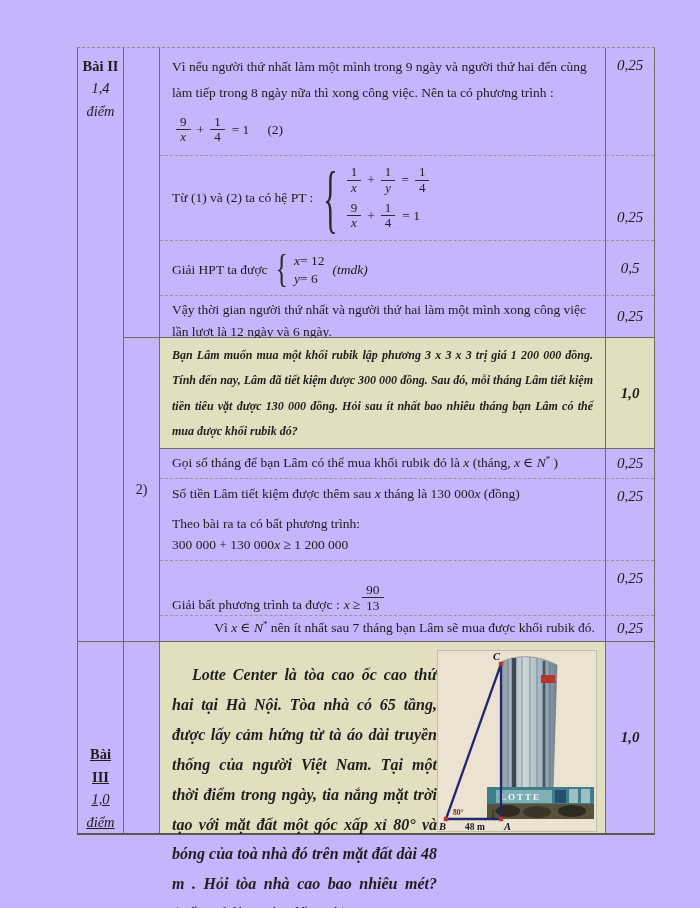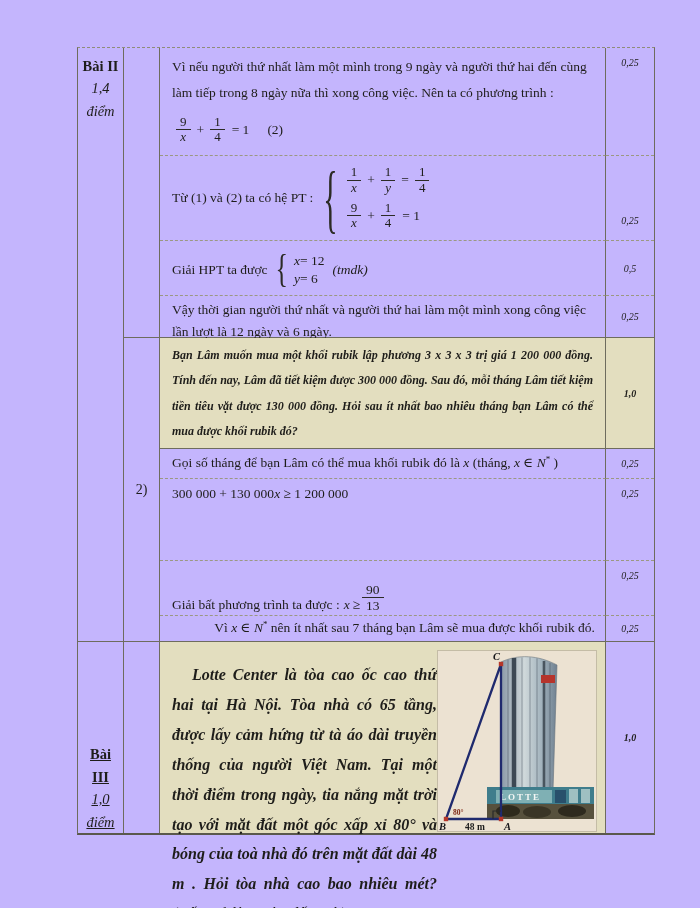--- a/index.html
+++ b/index.html
@@ -28,21 +28,21 @@
   .hsolid{border-bottom:1px solid #6e6c5e;}
   .beige{background:#e3debf;}
   .label-cell{display:flex;flex-direction:column;align-items:center;padding-top:7px;line-height:1.55;font-size:14.5px;}
   .label-center{justify-content:flex-end;padding-top:0;text-decoration:underline;}
   .b{font-weight:bold;}
   .it{font-style:italic;}
   .b-it{font-weight:bold;font-style:italic;}
   .part-cell{display:flex;align-items:center;justify-content:center;font-size:14px;}
   .content{padding:6px 10px 2px 12px;}
   .txt{margin:0;line-height:1.95;}
-  .pts{display:flex;align-items:center;justify-content:center;font-style:italic;font-size:10px;}
+  .pts{display:flex;align-items:center;justify-content:center;font-style:italic;font-size:15px;}
   .pts-top{align-items:flex-start;padding-top:9px;}
   .pts-bottom{align-items:flex-end;padding-bottom:14px;}
   
   .mrow{display:flex;align-items:center;line-height:1.15;}
   .frac{display:inline-flex;flex-direction:column;align-items:center;line-height:1.12;font-size:13px;margin:0 2px;}
   .frac .fn{padding:0 4px;border-bottom:1px solid #2c2b26;}
   .frac .fd{padding:0 4px;}
   .op{margin:0 4px;}
   .rhs{margin-left:5px;}
   .tag{margin-left:18px;}
@@ -181,20 +181,22 @@
         </div>
 
       <div class="cell c3 hdash content" style="grid-row:6;padding-top:5px;">
         <span>Gọi số tháng để bạn Lâm có thể mua khối rubik đó là </span><span class="it">x</span><span>  (tháng,  </span><span class="it">x ∈ N</span><span class="sup">*</span><span> )</span>
       </div>
       <div class="cell c4 hdash pts" style="grid-row:6;">
           <span>0,25</span>
         </div>
 
       <div class="cell c3 hdash content" style="grid-row:7;padding-top:5px;">
+        <p class="r7line"><span>Số tiền Lâm tiết kiệm được thêm sau </span><span class="it">x</span><span>  tháng  là </span><span>130 000</span><span class="it">x</span><span>  (đồng)</span></p>
+        <p class="r7line r7sp">Theo bài ra ta có bất phương trình:</p>
         <p class="r7line"><span>300 000 + 130 000</span><span class="it">x</span><span> ≥ 1 200 000</span></p>
       </div>
       <div class="cell c4 hdash pts pts-top" style="grid-row:7;">
           <span>0,25</span>
         </div>
 
       <div class="cell c3 hdash content" style="grid-row:8;display:flex;align-items:flex-end;">
         <span>Giải bất phương trình ta được : </span>
         <span class="it" style="margin:0 3px 0 4px;">x</span>
         <span>≥</span>

